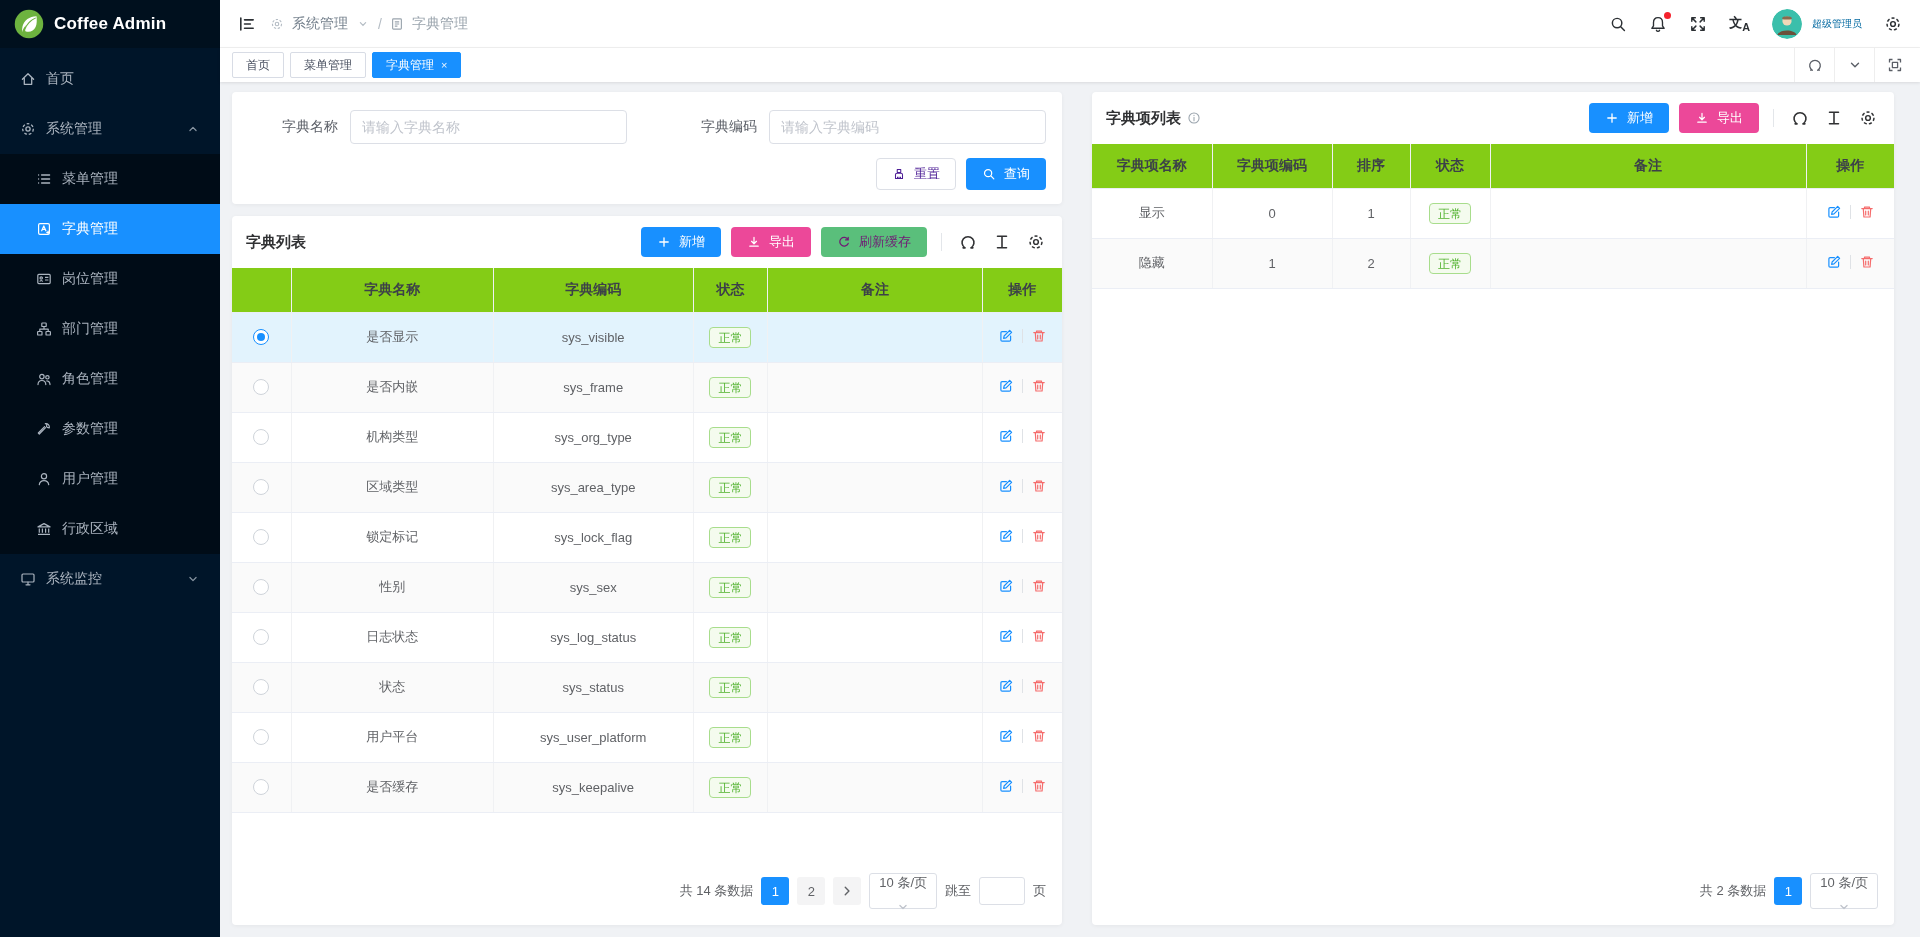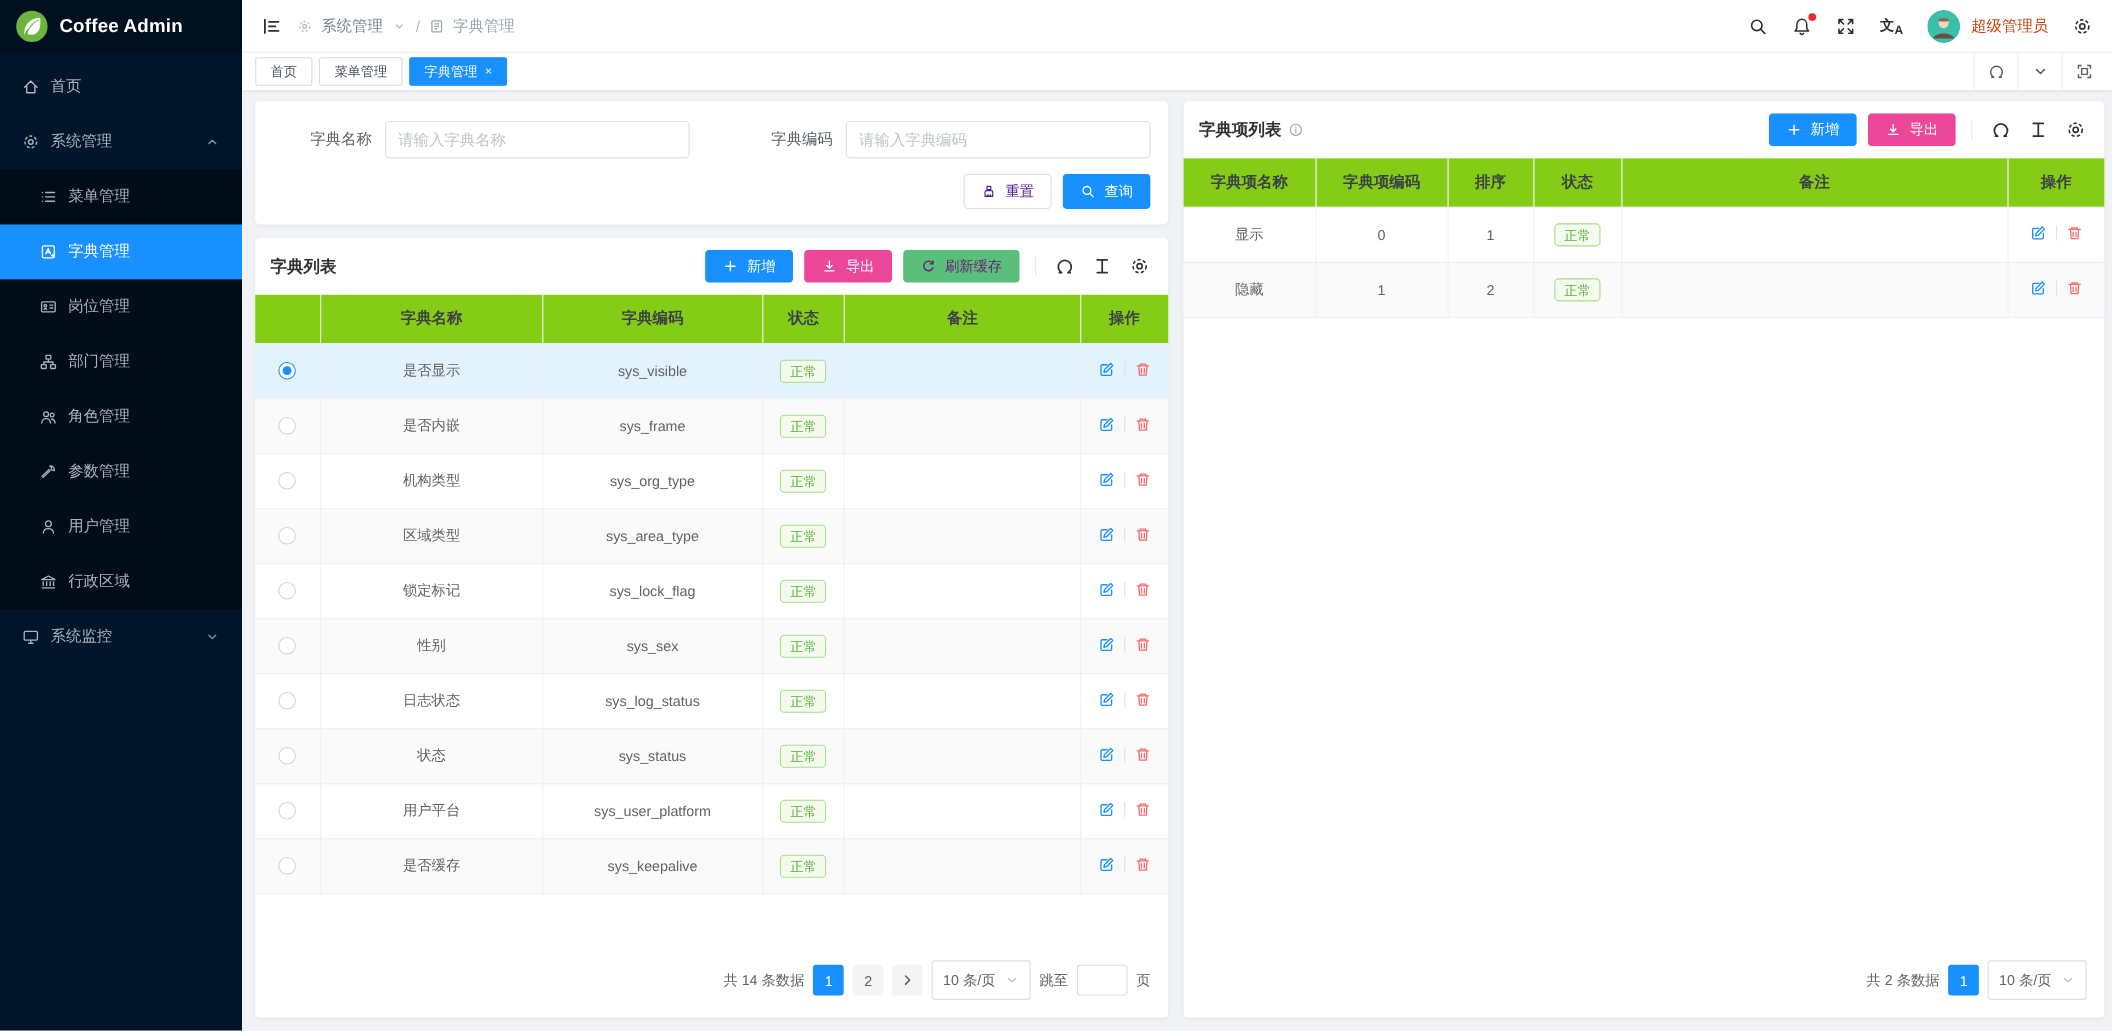--- a/index.html
+++ b/index.html
@@ -24,36 +24,36 @@
   .main { flex:1; display:flex; flex-direction:column; min-width:0; }
   .hdr { height:48px; background:#fff; display:flex; align-items:center; padding:0 18px; gap:14px; border-bottom:1px solid #f1f1f1; }
   .fold { color:#2b2f33; cursor:pointer; display:flex; }
   .crumb { display:flex; align-items:center; gap:8px; font-size:14px; color:#76828e; }
   .crumb .cur { color:#9aa4ad; }
   .crumb .sep { color:#b4bcc4; }
   .hdr-right { margin-left:auto; display:flex; align-items:center; gap:22px; color:#2b2f33; }
   .hicon { position:relative; display:flex; cursor:pointer; }
   .dot { position:absolute; top:-3px; right:-4px; width:7px; height:7px; border-radius:50%; background:#f5222d; }
   .avatar { width:30px; height:30px; border-radius:50%; overflow:hidden; flex-shrink:0; cursor:pointer; }
-  .uname { font-size:14px; color:#c2410c; margin-left:-12px; cursor:pointer;font-family:Liberation Mono, monospace; }
+  .uname { font-size:10px; color:#0369a1; margin-left:-12px; cursor:pointer;font-family:Liberation Mono, monospace; }
   .trans { font-size:13px; font-weight:bold; cursor:pointer; }
 
   
   .tabbar { height:34px; background:#fff; display:flex; align-items:center; padding:0 6px; box-shadow:0 1px 3px rgba(0,0,0,.1); position:relative; z-index:2; }
   .tab { height:26px; padding:0 13px; border:1px solid #d8dce5; background:#fff; color:#495060; font-size:12px; margin-left:6px; border-radius:2px; display:flex; align-items:center; gap:7px; cursor:pointer; }
   .tab.active { background:#1890ff; border-color:#1890ff; color:#fff; }
   .tab .x { font-size:11px; line-height:1; opacity:.9; }
   .tab-tools { margin-left:auto; display:flex; height:34px; }
   .ttool { width:40px; display:flex; align-items:center; justify-content:center; border-left:1px solid #eee; color:#5a5e66; cursor:pointer; }
 
   
-  .content { flex:1; display:flex; gap:14px; padding:10px 7px 12px 12px; min-height:0; }
+  .content { flex:1; display:flex; gap:14px; padding:10px 26px 12px 12px; min-height:0; }
   .card { background:#fff; border-radius:4px; box-shadow:0 1px 4px rgba(0,0,0,.05); }
   .lcol { width:830px; display:flex; flex-direction:column; gap:12px; min-height:0; }
-  .rcol { flex:1; display:flex; flex-direction:column; min-height:0; }
+  .rcol { flex:1; display:flex; flex-direction:column; min-height:0;margin-left:16px; }
 
   
   .search-card { padding:18px 16px 14px; }
   .f-row { display:flex; }
   .f-group { flex:1; display:flex; align-items:center; }
   .f-label { width:90px; text-align:right; margin-right:12px; font-size:14px; color:#5a5e66; flex-shrink:0; }
   .f-input { flex:1; height:34px; border:1px solid #dcdfe6; border-radius:4px; padding:0 11px; font-size:14px; color:#303133; outline:none; min-width:0; font-family:inherit; }
   .f-input::placeholder { color:#c0c4cc; }
   .f-btns { display:flex; justify-content:flex-end; gap:10px; margin-top:14px; }
   .btn { height:32px; padding:0 15px; border-radius:4px; font-size:13px; display:inline-flex; align-items:center; gap:8px; border:1px solid transparent; cursor:pointer; font-family:inherit; background:#fff; }
@@ -85,21 +85,21 @@
   .badge { display:inline-block; padding:4px 8px 3px; font-size:12px; color:#53b331; background:#f4fbee; border:1px solid #a8dd8c; border-radius:4px; line-height:1; }
   .ops { display:inline-flex; align-items:center; gap:8px; }
   .op-e { color:#1890ff; display:flex; cursor:pointer; }
   .op-d { color:#f56c6c; display:flex; cursor:pointer; }
   .opdiv { width:1px; height:14px; background:#dfe2e6; }
 
   
   .pager { margin-top:auto; display:flex; align-items:center; justify-content:flex-end; gap:8px; padding:14px 16px 16px; font-size:13px; color:#606266; }
   .pg { min-width:28px; height:28px; padding:0 4px; border-radius:3px; background:#f4f4f5; display:flex; align-items:center; justify-content:center; color:#606266; cursor:pointer; }
   .pg.on { background:#1890ff; color:#fff; }
-  .psel { height:36px; border:1px solid #dcdfe6; border-radius:3px; display:flex; align-items:center; padding:0 9px; gap:8px; color:#606266; background:#fff; cursor:pointer; }
+  .psel { height:36px; border:1px solid #dcdfe6; border-radius:3px; display:flex; align-items:center; padding:0 9px; gap:8px; color:#606266; background:#fff; cursor:pointer;flex-direction:column; }
   .psel .caret { color:#c0c4cc; display:flex; }
   .jump-input { width:46px; height:28px; border:1px solid #dcdfe6; border-radius:3px; outline:none; text-align:center; font-family:inherit; }
 </style>
 </head>
 <body>
 
 <div class="app">
 
   <aside class="sidebar">
     <div class="logo">

